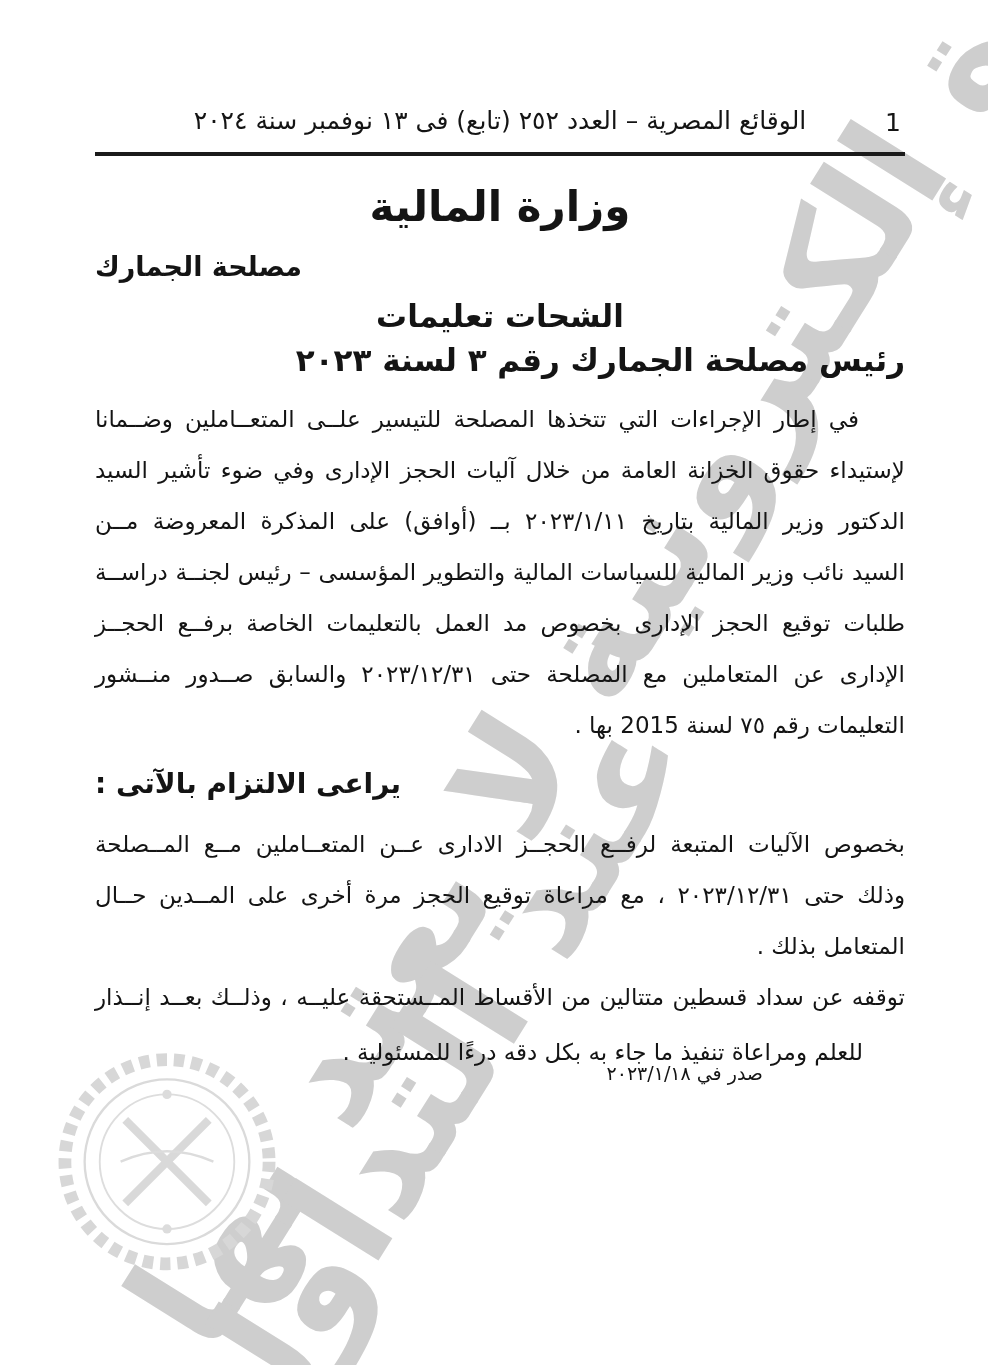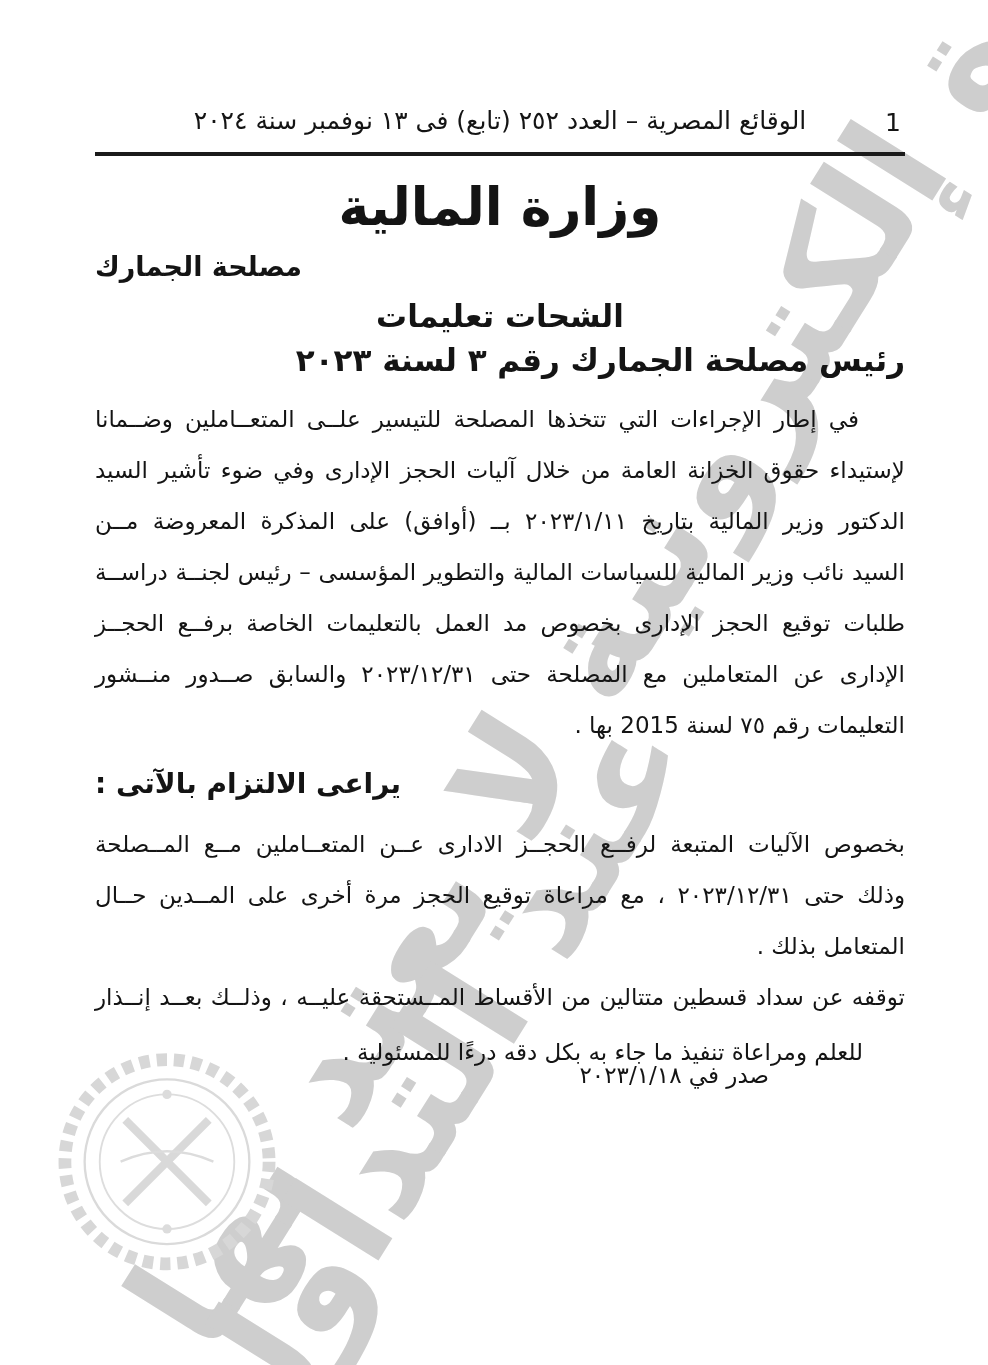--- a/index.html
+++ b/index.html
@@ -31,31 +31,31 @@
     transform:translate(-50%,-50%) rotate(-58deg);
   }
   .seal{position:absolute;z-index:1;left:48px;top:1048px;pointer-events:none;}
   
   .content{position:relative;z-index:2;padding:106px 83px 0 95px;}
   .header-row{position:relative;height:46px;font-size:25px;}
   .htitle{position:absolute;left:0;right:0;top:0;text-align:center;}
   .pageno{position:absolute;right:4px;top:2px;}
   .rule{border-bottom:4px solid #1a1a1a;}
   h1,h2{margin:0;font-weight:bold;}
-  .t-ministry{margin-top:26px;text-align:center;font-size:52px;line-height:50px;}
+  .t-ministry{margin-top:26px;text-align:center;font-size:42px;line-height:50px;}
   .t-authority{margin-top:18px;text-align:left;font-size:27px;line-height:34px;}
   .t-doctype{margin-top:12px;text-align:center;font-size:31px;line-height:40px;}
   .t-docnum{margin-top:4px;text-align:right;font-size:31px;line-height:40px;}
   .para{margin-top:14px;font-size:23px;}
   .line{line-height:51px;text-align:justify;text-align-last:justify;}
   .line.first{padding-right:46px;}
   .line.last{text-align-last:right;}
   .sec-heading{margin-top:12px;font-size:28px;font-weight:bold;line-height:42px;text-align:left;padding-right:12px;}
   .closing{margin-top:8px;font-size:23px;line-height:42px;text-align:right;padding-right:42px;}
-  .issued{position:absolute;z-index:2;top:1062px;right:219px;font-size:23px;}
+  .issued{position:absolute;z-index:2;top:1062px;right:225px;font-size:19px;}
   .sig{position:absolute;z-index:2;top:1098px;left:82px;width:300px;text-align:center;}
   .sig-title{font-size:26px;line-height:38px;}
   .sig-name{font-size:30px;font-weight:bold;line-height:46px;margin-top:2px;}
 </style>
 </head>
 <body>
 
 <div class="page">
 
   <div class="watermark wm1" style="color: rgb(206, 206, 206);">صورة إلكترونية لا يعتد بها</div>

